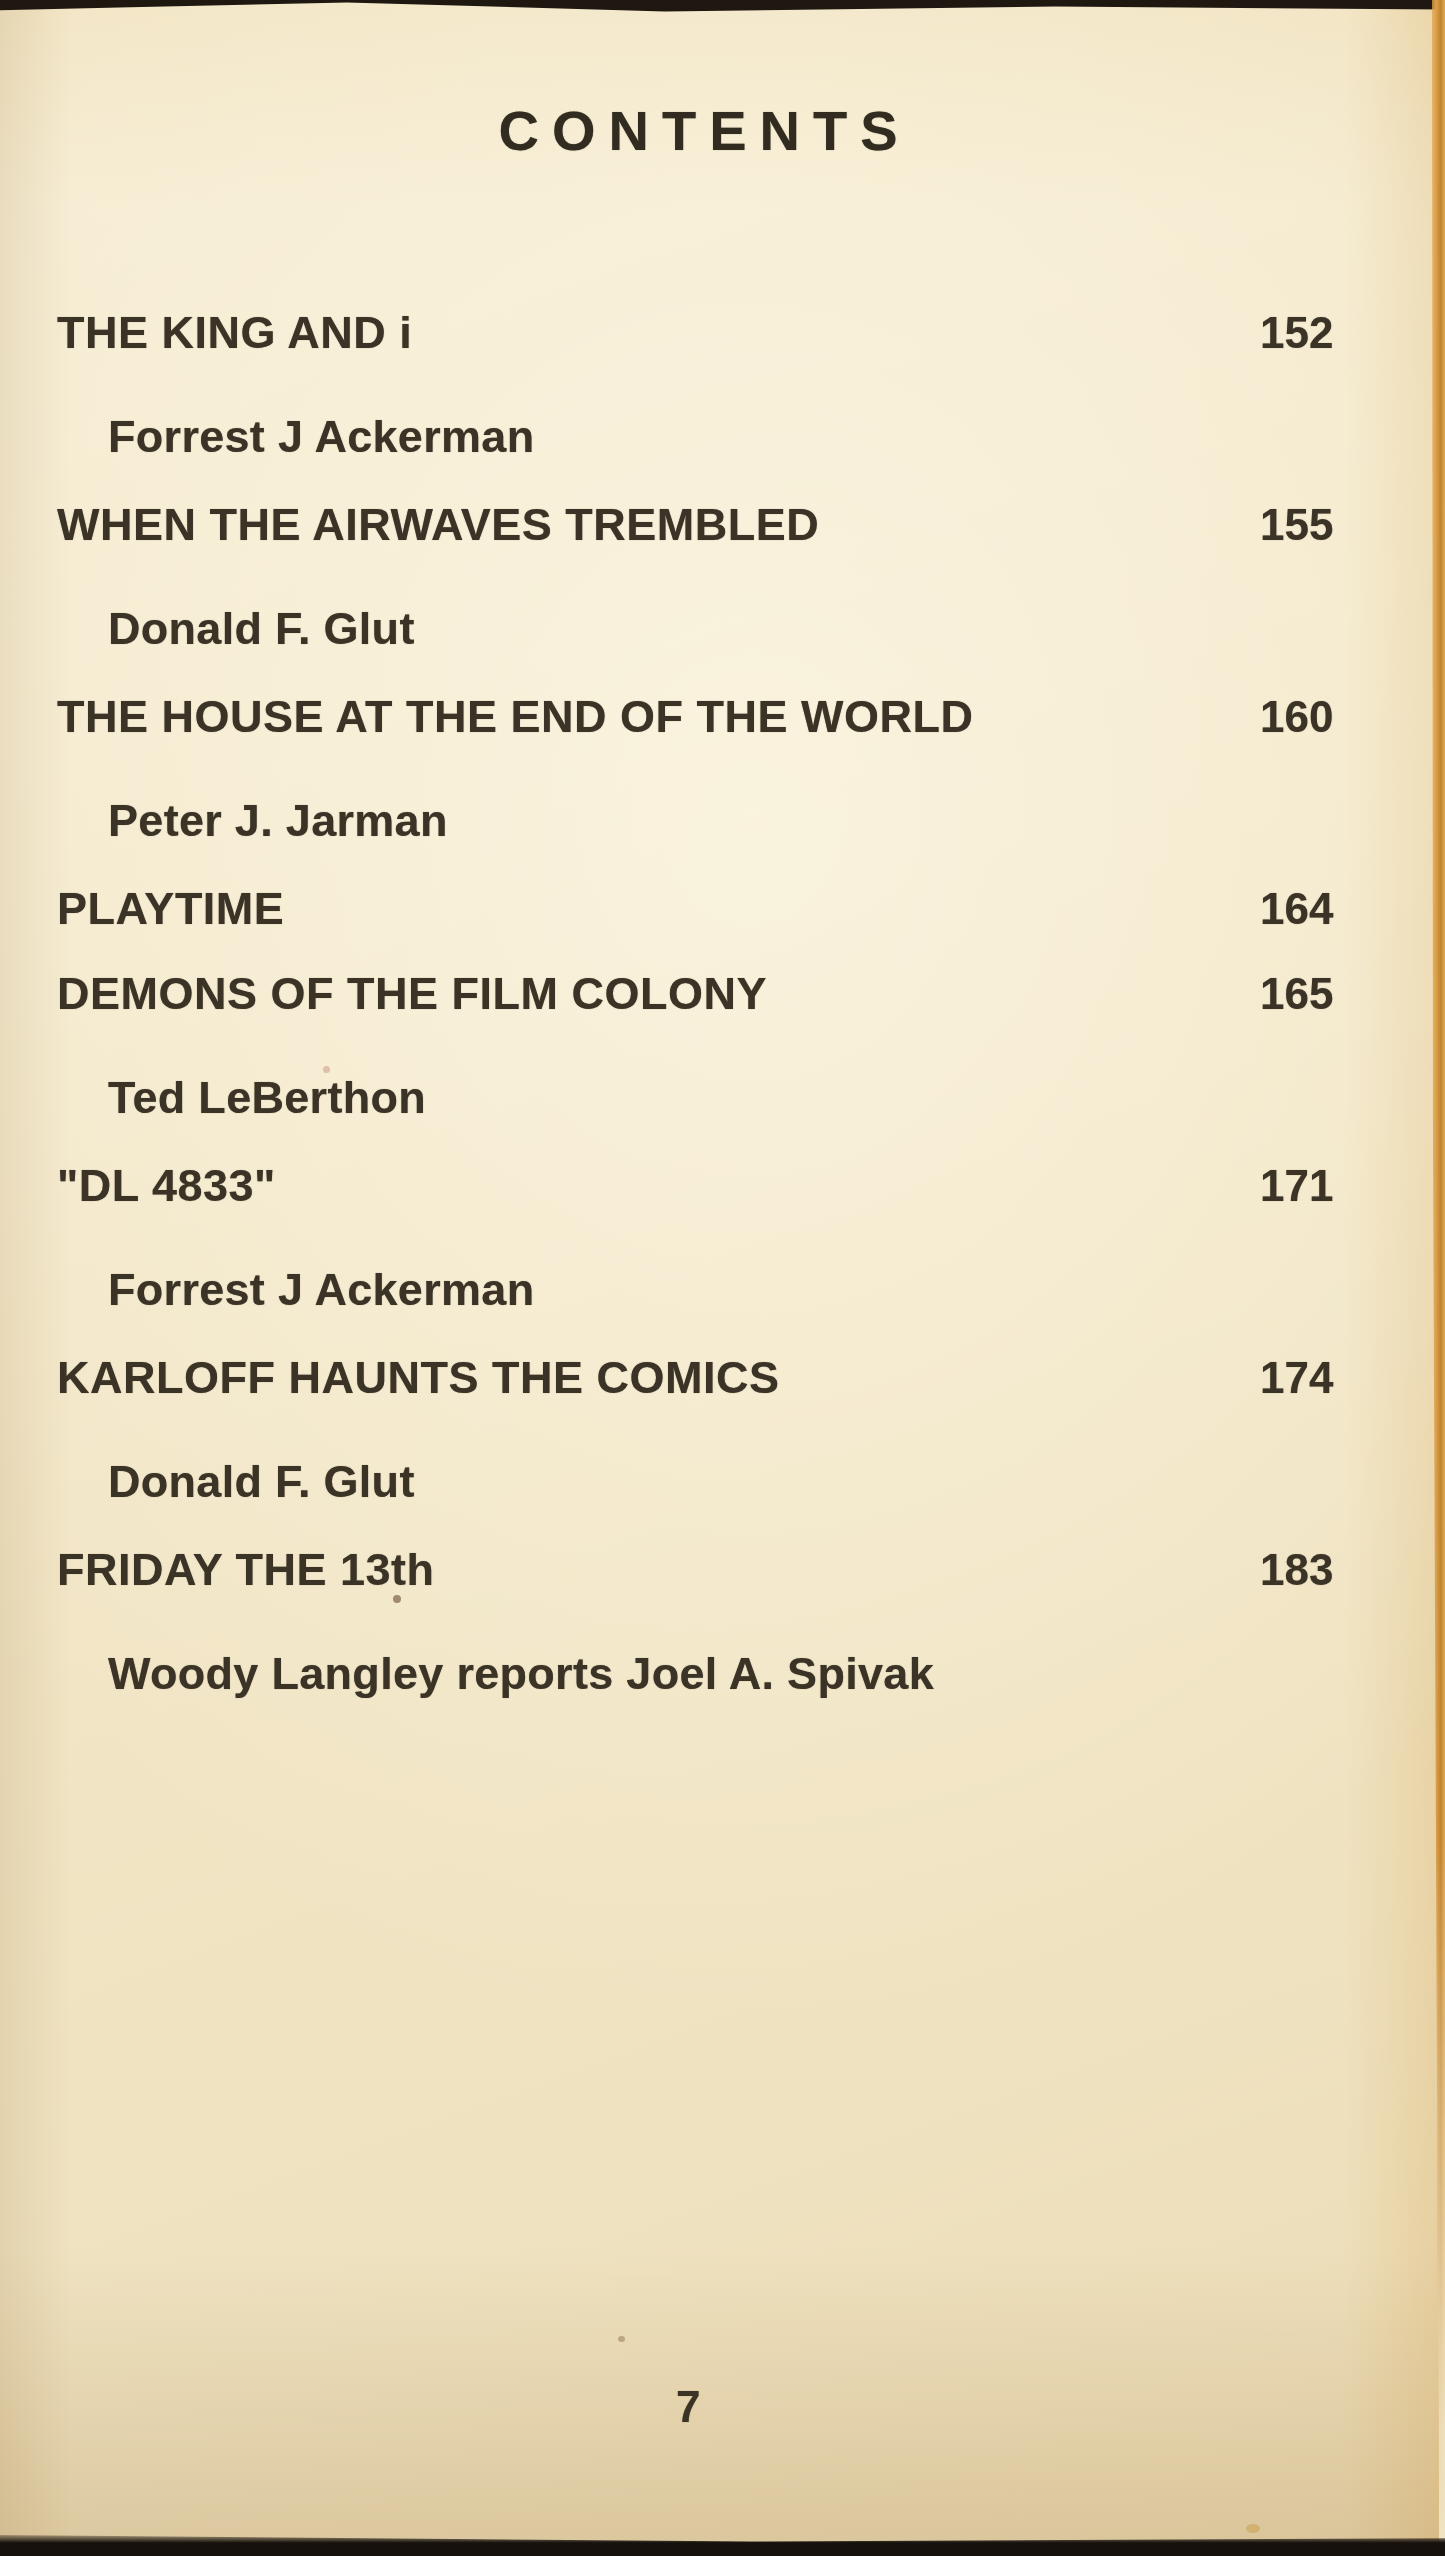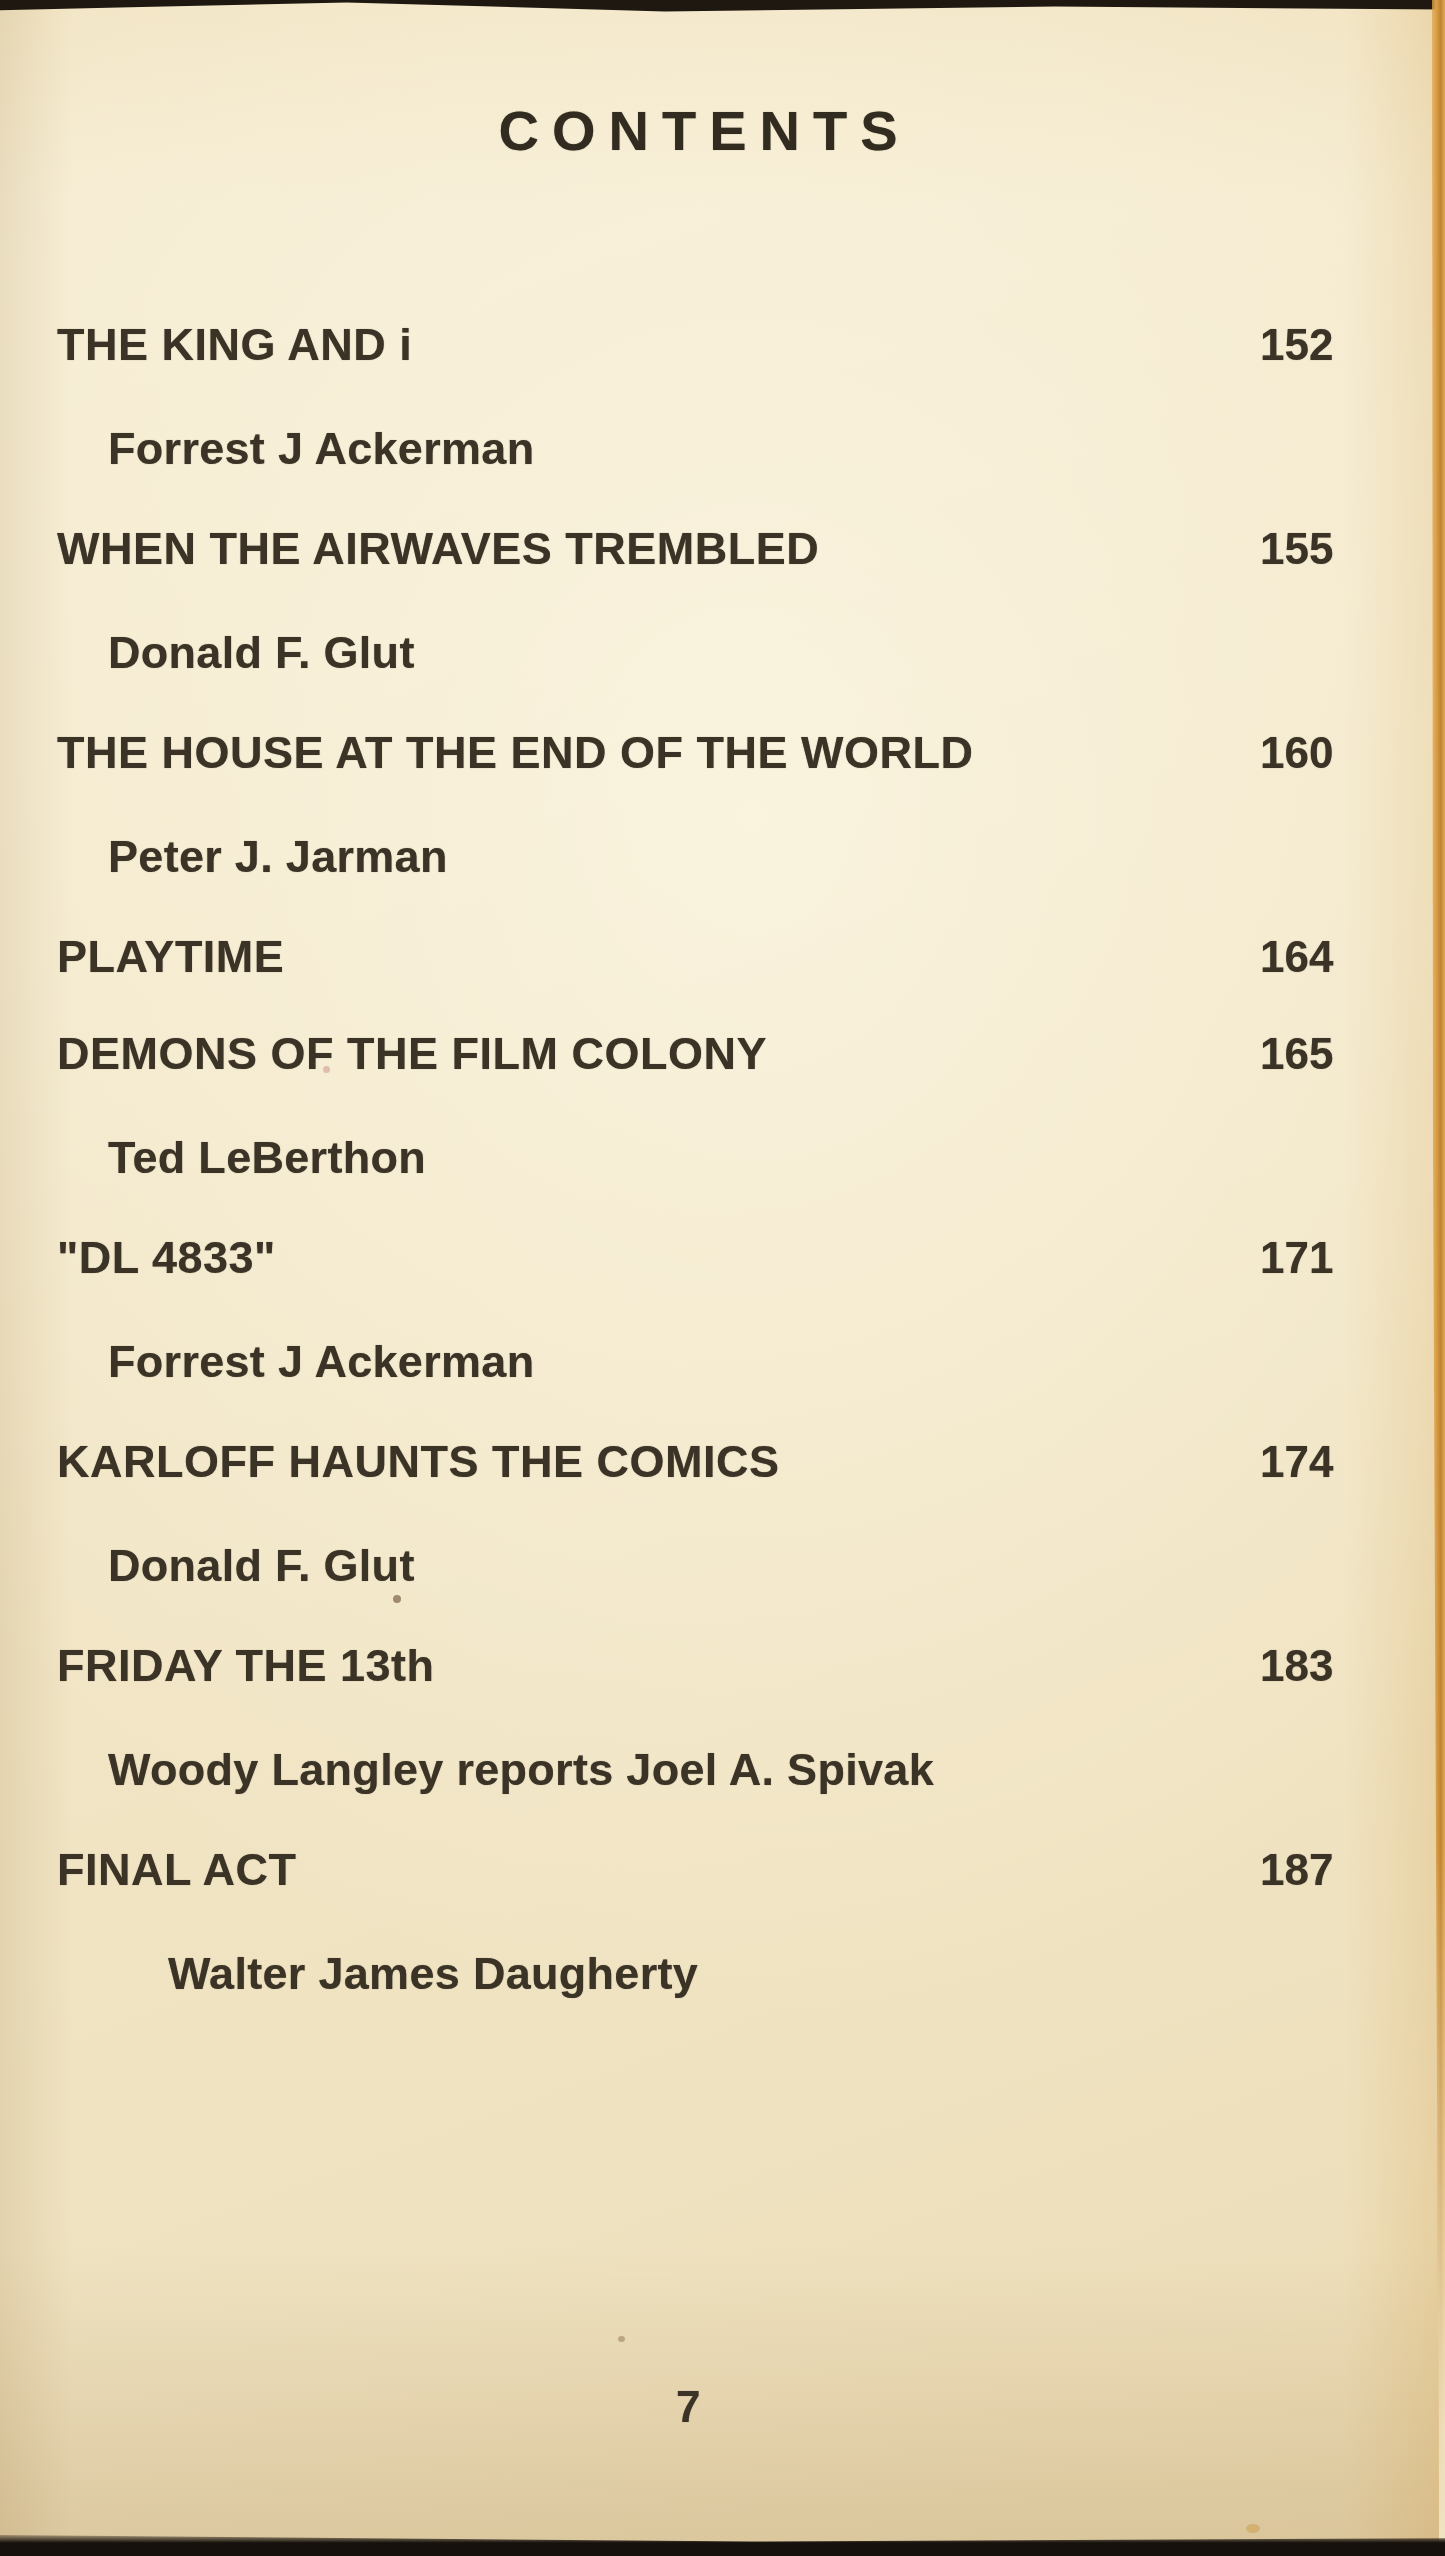--- a/index.html
+++ b/index.html
@@ -49,21 +49,20 @@
     line-height:64px;white-space:nowrap;
   }
   .entry-title{
     font-size:45px;font-weight:bold;letter-spacing:0.5px;
     text-shadow:0 0 1px rgba(58,51,38,0.5);
     margin-left:9px;
   }
   .entry-page{
     font-size:44px;font-weight:bold;width:80px;text-align:left;flex:0 0 auto;
     text-shadow:0 0 1px rgba(58,51,38,0.5);
-    margin-top:12px;
   }
   .entry-author{
     font-size:45px;font-weight:bold;letter-spacing:0.3px;
     line-height:64px;margin-left:60px;margin-bottom:24px;
     white-space:nowrap;
     text-shadow:0 0 1px rgba(58,51,38,0.5);
     margin-top:40px;
   }
   .entry.no-author{margin-bottom:21px;}
   .entry.deep-indent .entry-author{margin-left:120px;}
@@ -147,27 +146,20 @@
   </div>
 
   <div class="entry">
     <div class="entry-head">
       <span class="entry-title">FRIDAY THE 13th</span>
       <span class="entry-page">183</span>
     </div>
     <div class="entry-author">Woody Langley reports Joel A. Spivak</div>
   </div>
 
-  <div class="entry deep-indent">
-    <div class="entry-head">
-      <span class="entry-title">FINAL ACT</span>
-      <span class="entry-page">187</span>
-    </div>
-    <div class="entry-author">Walter James Daugherty</div>
-  </div>
 </div>
 
   <div class="folio">7</div>
 
   <div class="speck speck-1"></div>
   <div class="speck speck-2"></div>
   <div class="speck speck-3"></div>
   <div class="speck speck-4"></div>
 </div>
 

